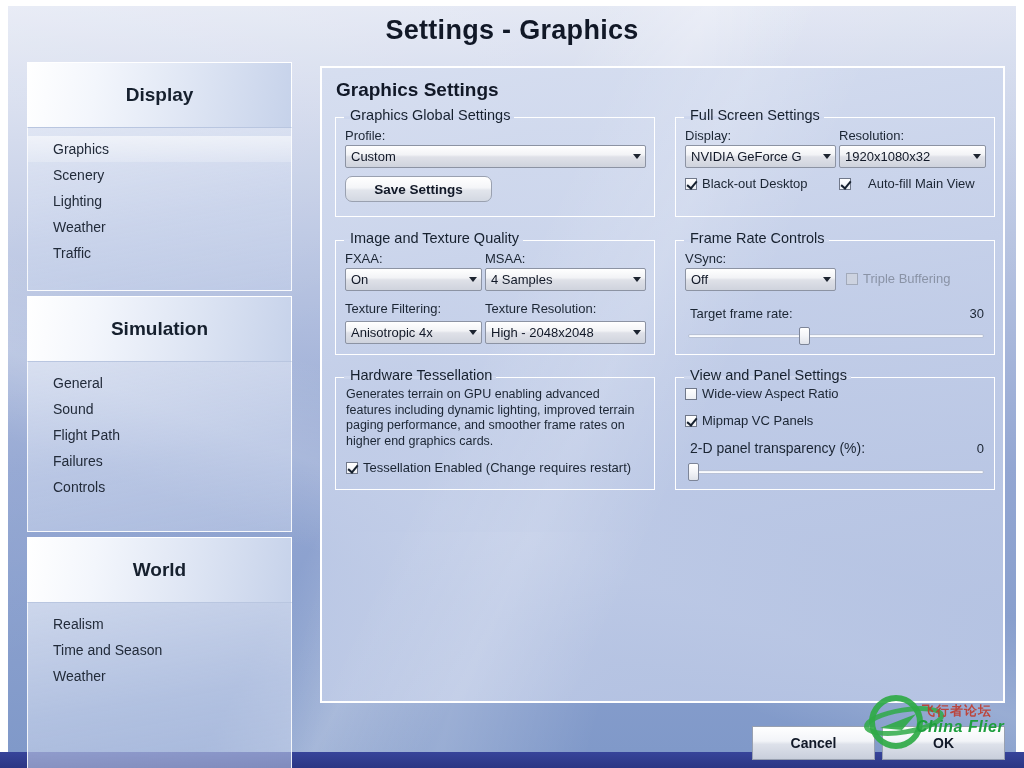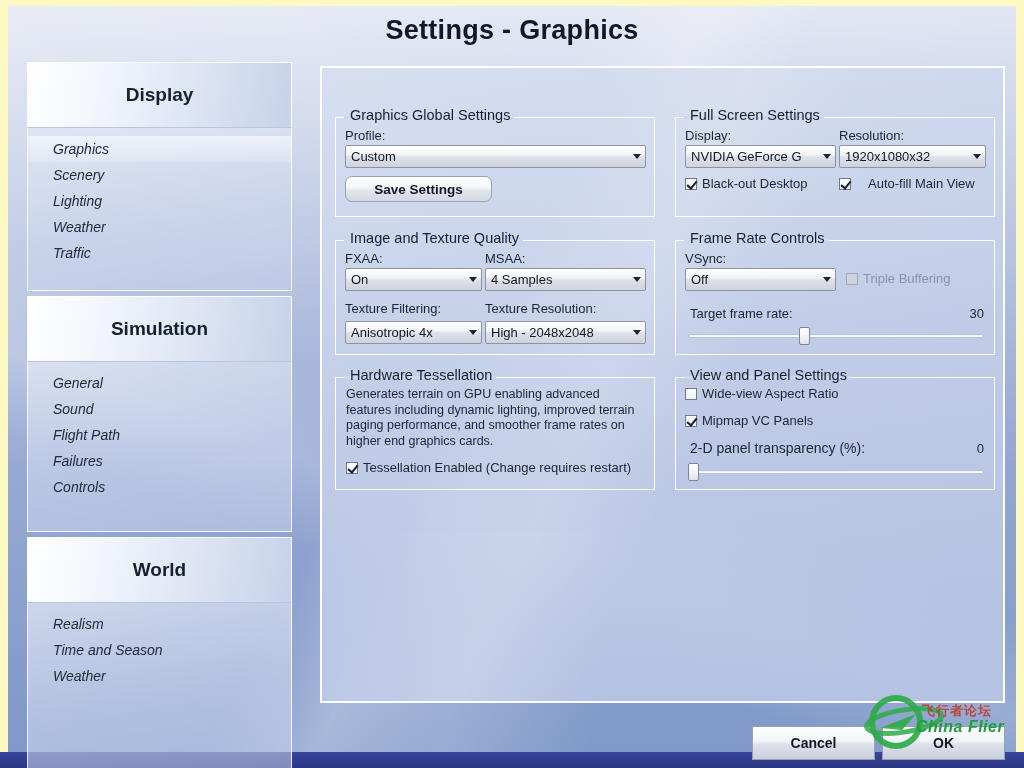--- a/index.html
+++ b/index.html
@@ -9,21 +9,21 @@
     height: 768px;
     overflow: hidden;
     font-family: "Liberation Sans", sans-serif;
     background: #1c2a6e;
   }
 
   
   #desktop {
     position: absolute;
     inset: 0;
-    background: #fef9c3;
+    background: #ffffff;
   }
   #desk-inner {
     position: absolute;
     left: 8px; top: 6px; right: 8px; bottom: 16px;
     background:
       linear-gradient(160deg, rgba(255,255,255,0.30) 0%, rgba(255,255,255,0.05) 38%, rgba(255,255,255,0) 60%),
       linear-gradient(180deg, #dfe4f2 0%, #c3cde6 22%, #93a6d2 62%, #8099c9 100%);
   }
   
   .streak { position:absolute; pointer-events:none; }
@@ -67,21 +67,20 @@
     font-size: 19px; font-weight: bold; color: #16202e;
     background: linear-gradient(100deg, #ffffff 0%, #f3f6fc 26%, #dfe6f4 60%, #c6d2ea 100%);
     border: 1px solid #ffffff;
     border-bottom: 1px solid #b9c6e0;
   }
   .nav-list {
     border: 1px solid rgba(255,255,255,0.85);
     border-top: none;
     background: linear-gradient(170deg, rgba(226,232,245,0.75) 0%, rgba(206,216,238,0.62) 55%, rgba(196,208,234,0.55) 100%);
     padding: 8px 0 10px 0;
-    font-style: italic;
   }
   .nav-list.tall-1 { height: 163px; }
   .nav-list.tall-2 { height: 170px; }
   .nav-list.tall-3 { height: 171px; }
 
   .nav-item {
     height: 26px;
     line-height: 26px;
     padding-left: 25px;
     font-size: 14px;
@@ -330,20 +329,21 @@
         <div class="nav-item">Time and Season</div>
         <div class="nav-item">Weather</div>
       </div>
     </div>
 
   </div>
 
   <div id="content-panel">
     <div class="panel-streak"></div>
 
+    <div id="panel-title">Graphics Settings</div>
 
     <div class="group" style="left:13px; top:49px; width:320px; height:100px;">
       <div class="legend-mask" style="width: 170px;"></div>
       <div class="group-legend">Graphics Global Settings</div>
 
       <div class="fld-label" style="left:9px; top:10px;">Profile:</div>
 
       <div class="combo" style="left:9px; top:27px; width:301px;">
         <span class="combo-text">Custom</span>
         <span class="combo-arrow">

